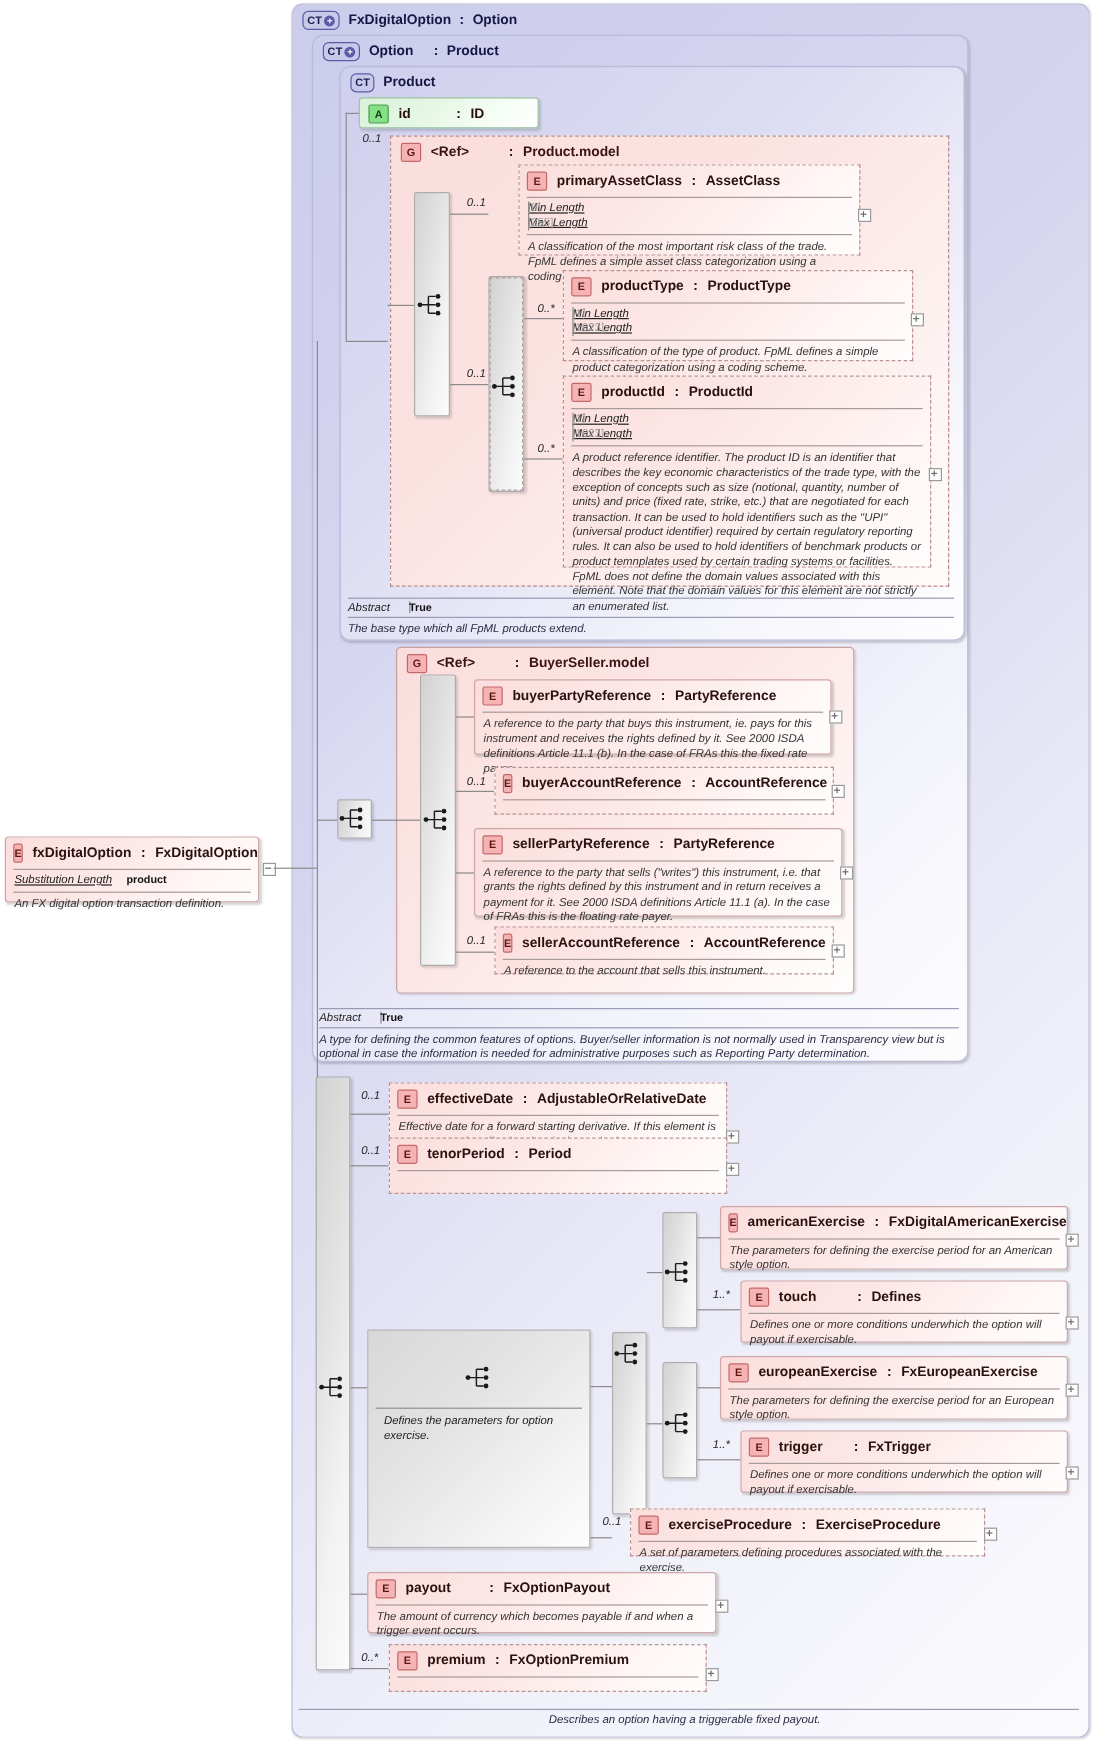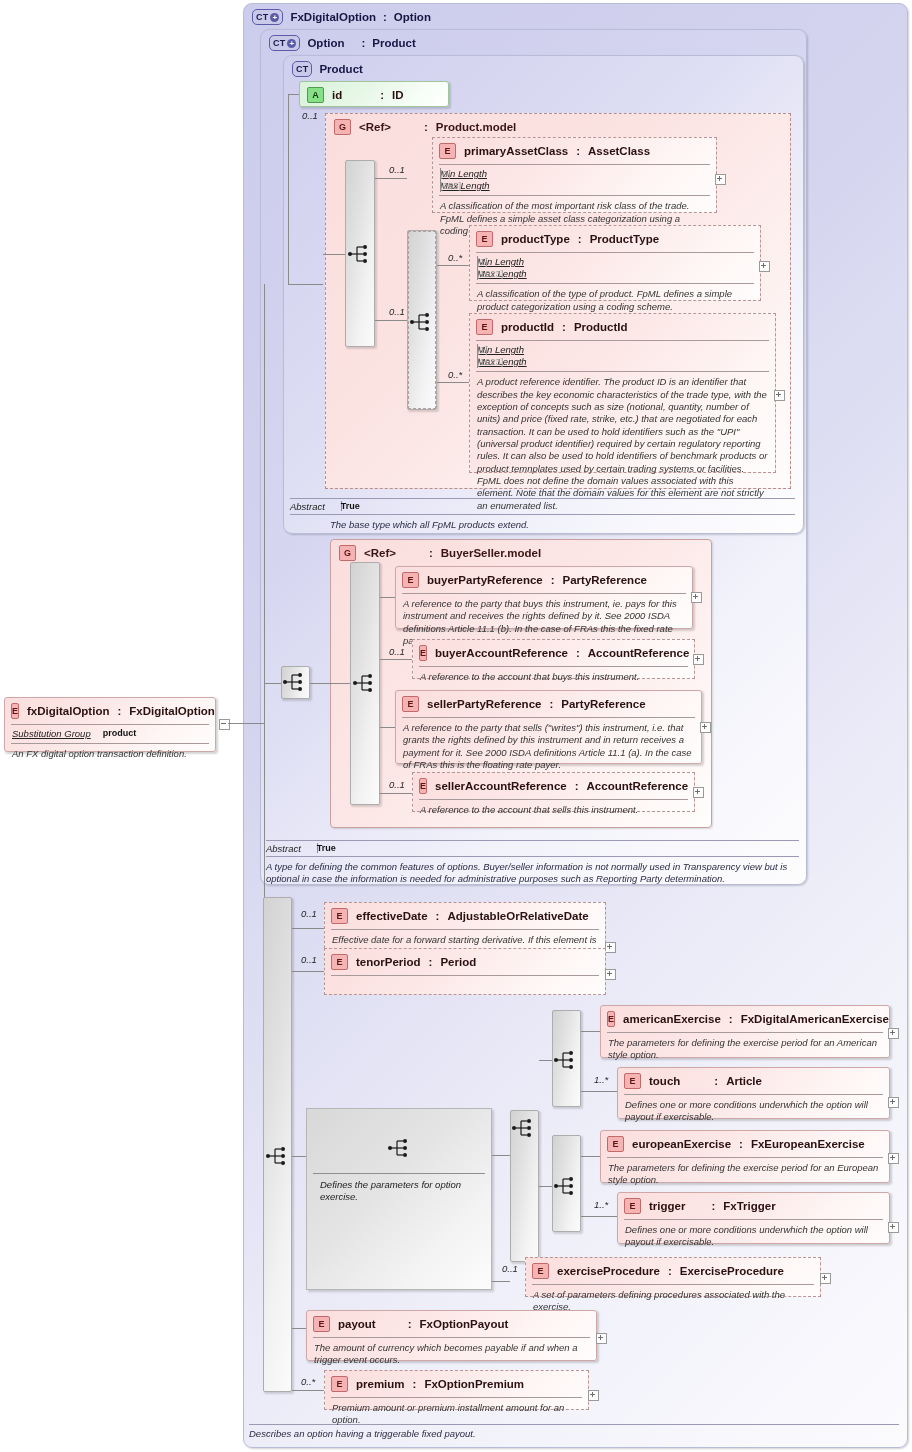--- a/index.html
+++ b/index.html
@@ -134,49 +134,49 @@
   </div>
 </div>
 
 <div class="abs" style="left:290px;top:498px;width:505px;height:32px;">
   <div class="sep blue" style="margin:0;"></div>
   <div class="absrow" style="left:0;top:3px;">
     <span class="k">Abstract</span>
     <span class="v">True</span>
   </div>
   <div class="sep blue" style="margin:0;position:absolute;top:16px;left:0;right:0;"></div>
-  <div class="doc blue" style="position:absolute;top:17px;left:0;padding-left:0;margin-left:40px;">The base type which all FpML products extend.</div>
+  <div class="doc blue" style="position:absolute;top:17px;left:0;padding-left:0;">The base type which all FpML products extend.</div>
 </div>
 
 <div class="abs" style="left:266px;top:840px;width:533px;height:44px;">
   <div class="sep blue" style="margin:0;"></div>
   <div class="absrow" style="left:0;top:3px;">
     <span class="k">Abstract</span>
     <span class="v">True</span>
   </div>
   <div class="sep blue" style="margin:0;position:absolute;top:16px;left:0;right:0;"></div>
   <div class="doc blue" style="position:absolute;top:17px;left:0;padding-left:0;">A type for defining the common features of options. Buyer/seller information is not normally used in Transparency view but is optional in case the information is needed for administrative purposes such as Reporting Party determination.</div>
 </div>
 
-<div class="abs" style="left:249px;top:1424px;width:650px;height:29px;">
+<div class="abs" style="left:249px;top:1424px;width:650px;height:29px;text-align:center;">
   <div class="sep blue" style="margin:0;"></div>
   <div class="doc blue" style="padding-left:0;padding-top:3px;">Describes an option having a triggerable fixed payout.</div>
 </div>
 
 <div class="ecard solid" style="left:4px;top:697px;width:212px;height:55px;">
   <div class="etitle">
     <span class="ebadge">E</span>
     <span>fxDigitalOption</span>
     <span>:</span>
     <span>FxDigitalOption</span>
   </div>
   <div class="sep"></div>
   <div class="facets">
     <div class="row">
-      <span class="k" style="width:auto;">Substitution Group</span>
+      <span class="k" style="width:auto;">Substitution Length</span>
       <span style="font-weight:bold;color:#111;margin-left:12px;font-size:9px;">product</span>
     </div>
   </div>
   <div class="sep"></div>
   <div class="doc">An FX digital option transaction definition.</div>
 </div>
 <div class="exp" style="left:219px;top:719px;"></div>
 <div class="h" style="left:228px;top:723px;width:36px;"></div>
 
 <div class="acard" style="left:299px;top:81px;width:150px;height:26px;">
@@ -364,21 +364,20 @@
 <div class="exp plus" style="left:691px;top:592px;"></div>
 
 <div class="ecard dash" style="left:412px;top:639px;width:283px;height:40px;">
   <div class="etitle">
     <span class="ebadge">E</span>
     <span>buyerAccountReference</span>
     <span>:</span>
     <span>AccountReference</span>
   </div>
   <div class="sep"></div>
-  <div class="doc">A reference to the account that buys this instrument.</div>
 </div>
 <div class="card" style="left:389px;top:646px;">0..1</div>
 <div class="exp plus" style="left:693px;top:654px;"></div>
 
 <div class="ecard solid" style="left:395px;top:690px;width:307px;height:74px;">
   <div class="etitle">
     <span class="ebadge">E</span>
     <span>sellerPartyReference</span>
     <span>:</span>
     <span>PartyReference</span>
@@ -502,21 +501,21 @@
   <div class="sep"></div>
   <div class="doc">The parameters for defining the exercise period for an American style option.</div>
 </div>
 <div class="exp plus" style="left:888px;top:1028px;"></div>
 
 <div class="ecard solid" style="left:617px;top:1067px;width:273px;height:52px;">
   <div class="etitle">
     <span class="ebadge">E</span>
     <span>touch</span>
     <span style="margin-left:26px;">:</span>
-    <span>Article</span>
+    <span>Defines</span>
   </div>
   <div class="sep"></div>
   <div class="doc">Defines one or more conditions underwhich the option will payout if exercisable.</div>
 </div>
 <div class="card" style="left:594px;top:1074px;">1..*</div>
 <div class="exp plus" style="left:888px;top:1097px;"></div>
 
 <div class="seqbar" style="left:552px;top:1135px;width:29px;height:97px;"></div>
 <svg class="seqicon" style="left:553px;top:1175px;" viewBox="0 0 26 22">
   <circle cx="3" cy="11" r="2" fill="#1a1a1a"></circle>
@@ -583,16 +582,15 @@
 <div class="exp plus" style="left:596px;top:1333px;"></div>
 
 <div class="ecard dash" style="left:324px;top:1370px;width:265px;height:40px;">
   <div class="etitle">
     <span class="ebadge">E</span>
     <span>premium</span>
     <span>:</span>
     <span>FxOptionPremium</span>
   </div>
   <div class="sep"></div>
-  <div class="doc">Premium amount or premium installment amount for an option.</div>
 </div>
 <div class="card" style="left:301px;top:1376px;">0..*</div>
 <div class="exp plus" style="left:588px;top:1390px;"></div>
 
 </body></html>

